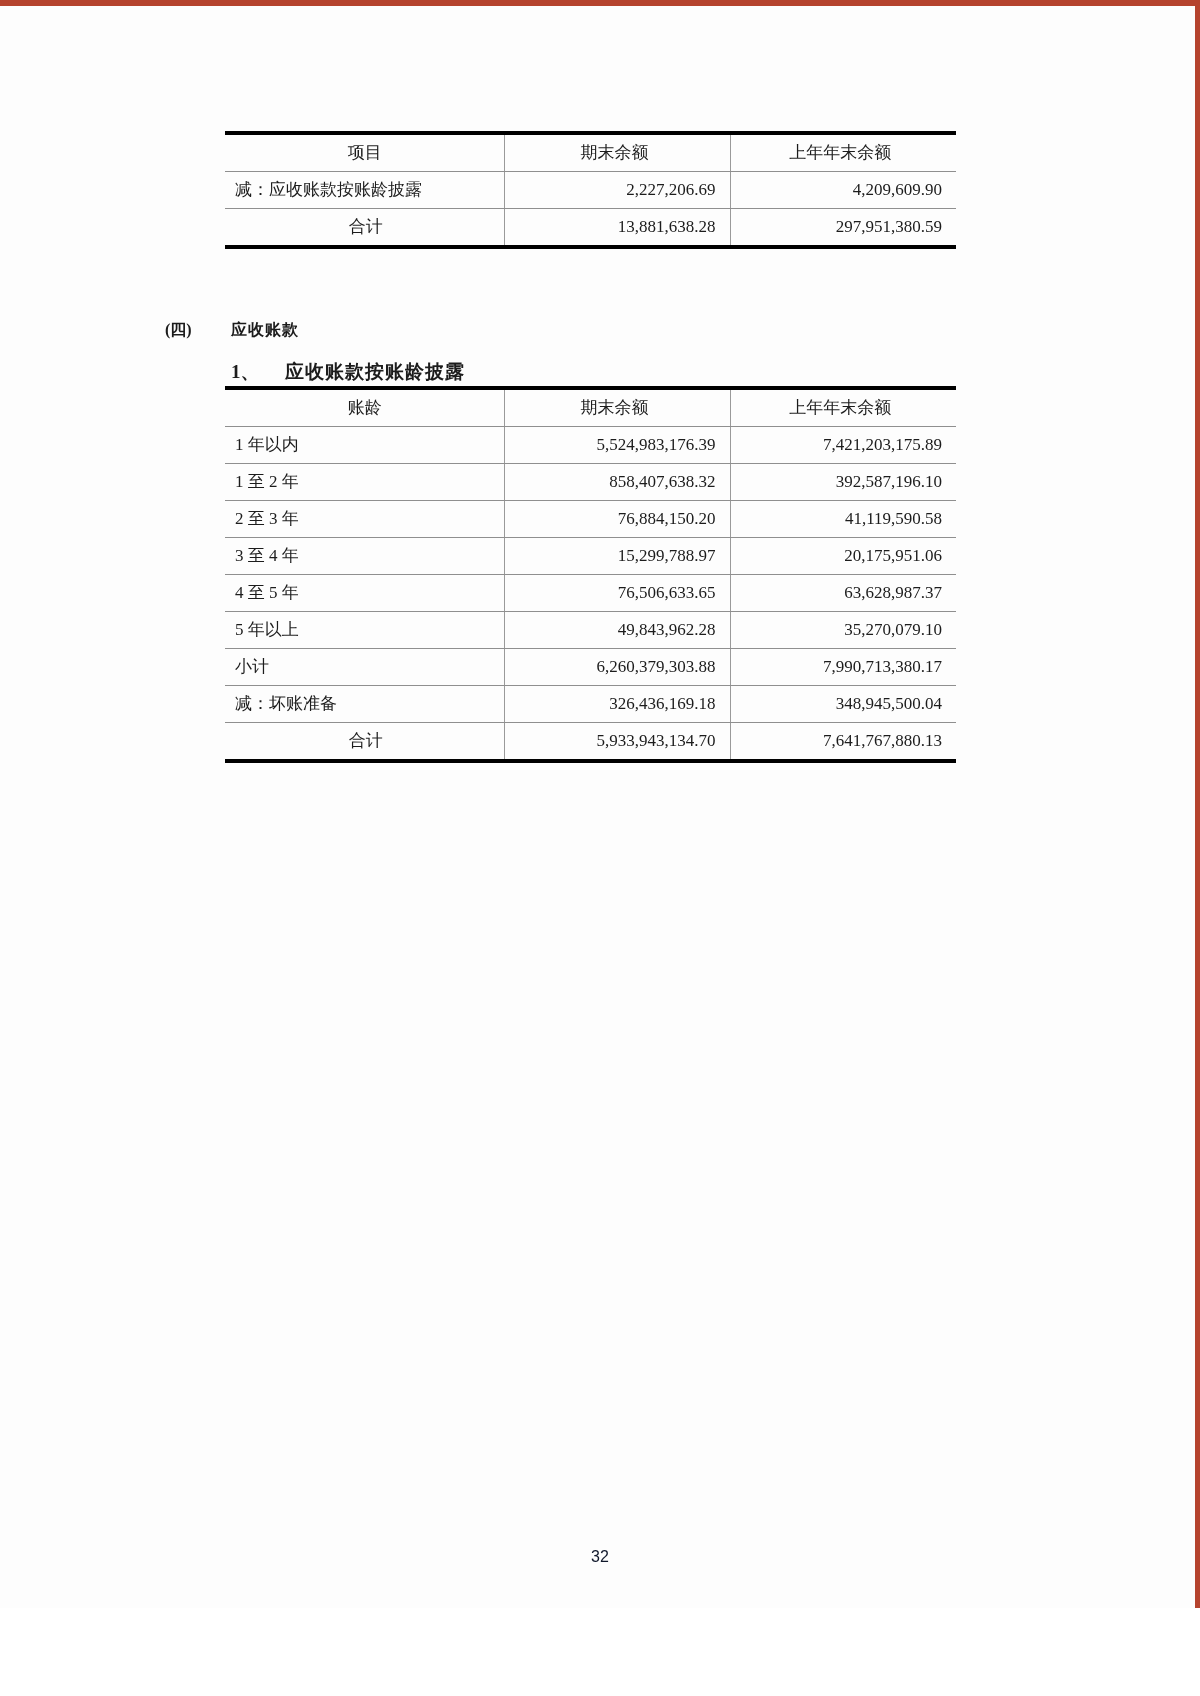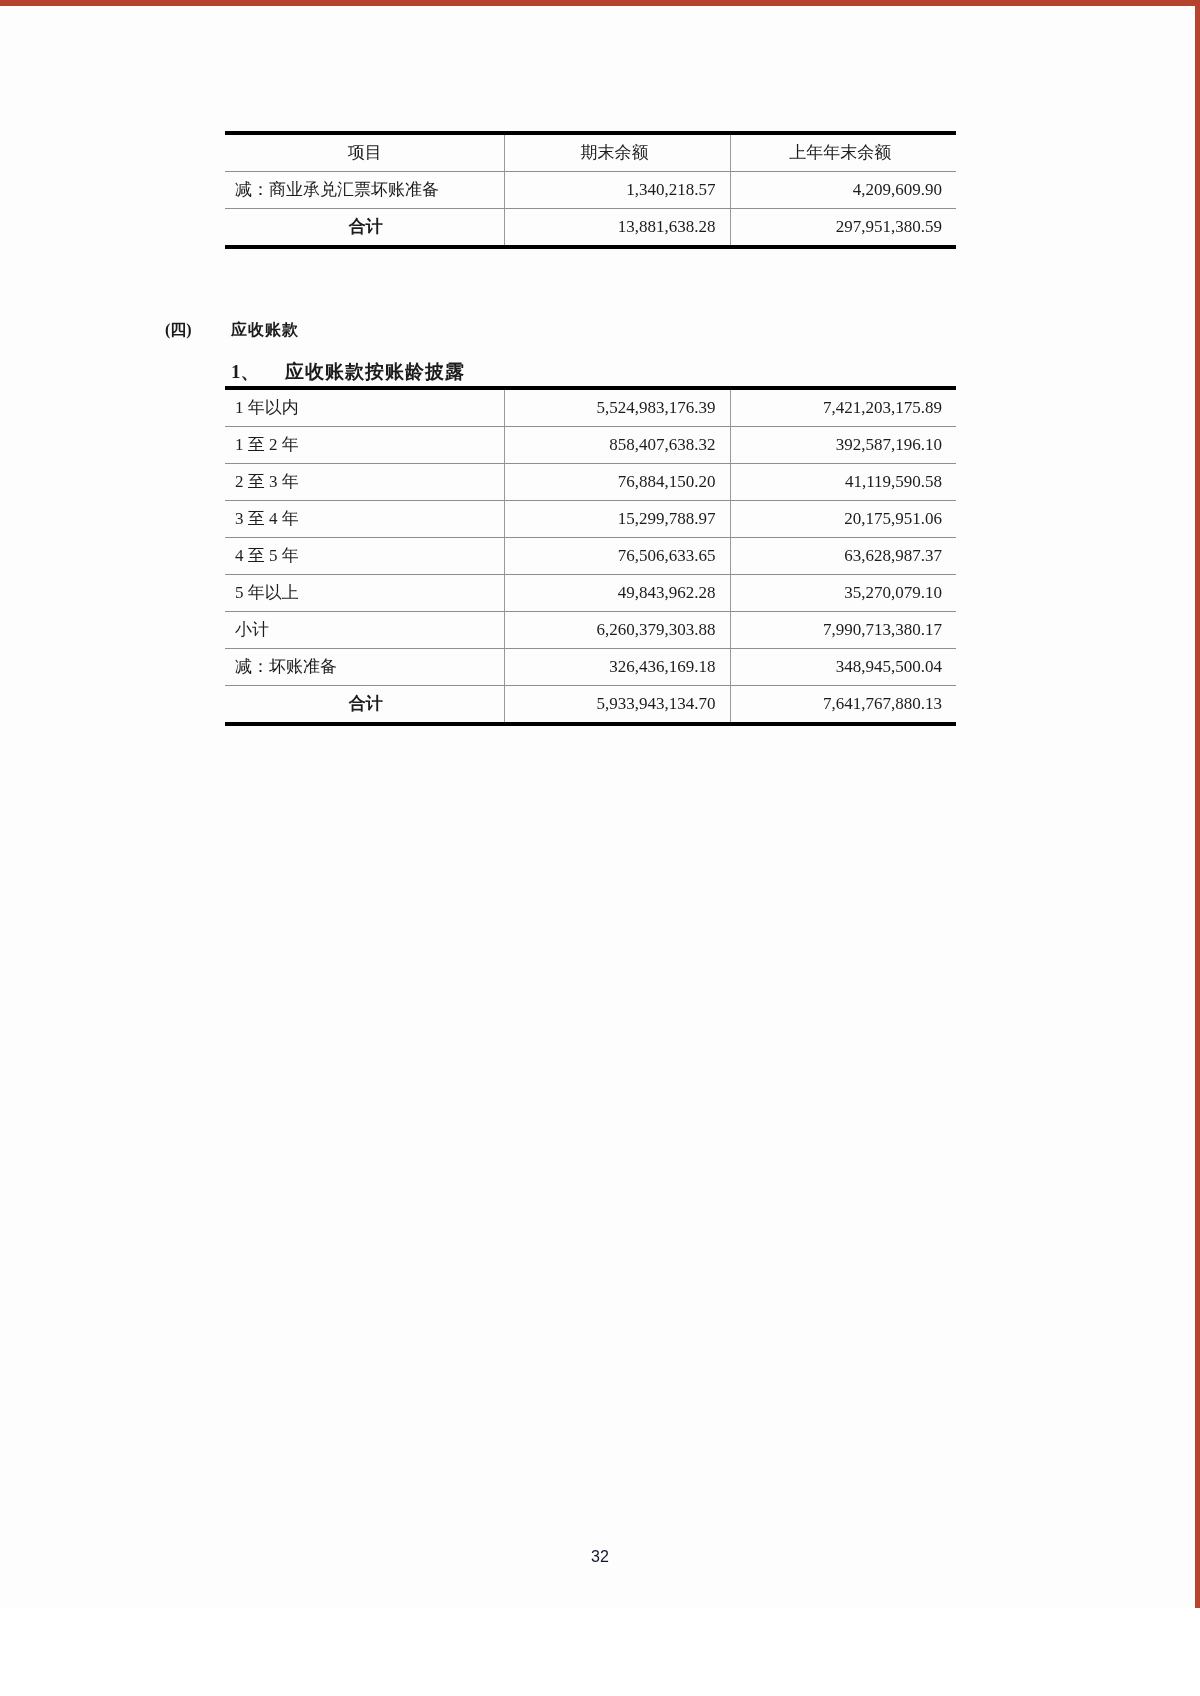--- a/index.html
+++ b/index.html
@@ -26,21 +26,21 @@
   .fin-table th, .fin-table td {
     font-size:17px; font-weight:normal;
     padding:8px 8px; line-height:20px;
     border-bottom:1px solid #8f8f8f;
     white-space:nowrap; overflow:hidden;
   }
   .fin-table tr:last-child th, .fin-table tr:last-child td { border-bottom:none; }
   .fin-table .num { text-align:right; padding-right:14px; border-left:1px solid #9a9a9a; }
   .fin-table th { text-align:center; }
   .fin-table td.label { text-align:left; padding-left:10px; }
-  .fin-table tr.total-row td.label { text-align:center;font-weight:bold; }
+  .fin-table tr.total-row td.label { text-align:center; }
 
   #table-bills { top:131px; }
   #table-aging { top:386px; }
 
   .section-heading {
     position:absolute; top:320px; left:165px;
     font-size:16px; font-weight:bold; letter-spacing:1px;
   }
   .section-heading .idx { display:inline-block; width:66px; letter-spacing:0; }
   .sub-heading {
@@ -69,22 +69,22 @@
         <col class="c2">
         <col class="c3">
       </colgroup>
     <tbody>
         <tr>
       <th>项目</th>
       <th class="num" style="text-align:center;">期末余额</th>
       <th class="num" style="text-align:center;">上年年末余额</th>
     </tr>
     <tr>
-      <td class="label">减：商业承兑汇票坏账准备</td>
-      <td class="num">1,340,218.57</td>
+      <td class="label">减：应收账款按账龄披露</td>
+      <td class="num">2,227,206.69</td>
       <td class="num">4,209,609.90</td>
     </tr>
     <tr class="total-row">
       <td class="label">合计</td>
       <td class="num">13,881,638.28</td>
       <td class="num">297,951,380.59</td>
     </tr>
   </tbody>
     </table>
 
@@ -95,20 +95,25 @@
     <span class="idx">1、</span><span>应收账款按账龄披露</span>
   </div>
 
   <table class="fin-table" id="table-aging">
     <colgroup>
         <col class="c1">
         <col class="c2">
         <col class="c3">
       </colgroup>
     <tbody>
+        <tr>
+      <th>账龄</th>
+      <th class="num" style="text-align:center;">期末余额</th>
+      <th class="num" style="text-align:center;">上年年末余额</th>
+    </tr>
     <tr>
       <td class="label">1 年以内</td>
       <td class="num">5,524,983,176.39</td>
       <td class="num">7,421,203,175.89</td>
     </tr>
     <tr>
       <td class="label">1 至 2 年</td>
       <td class="num">858,407,638.32</td>
       <td class="num">392,587,196.10</td>
     </tr>

